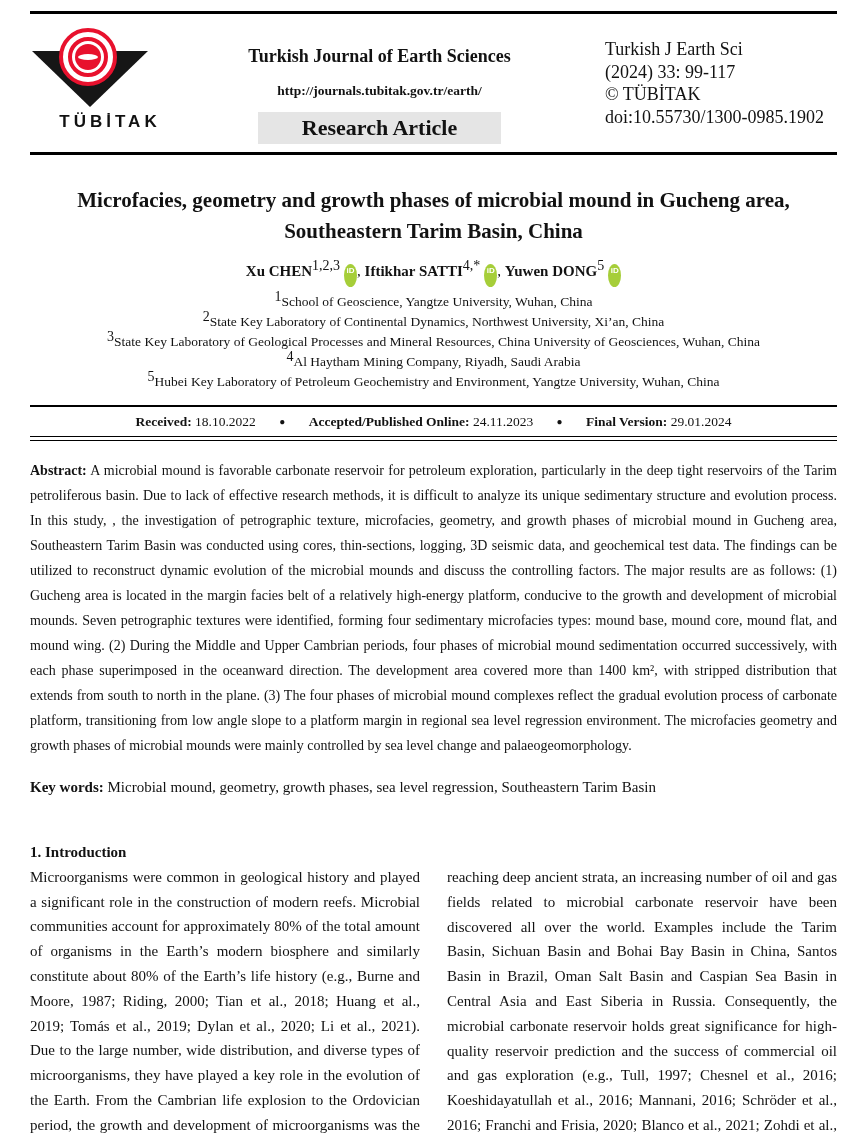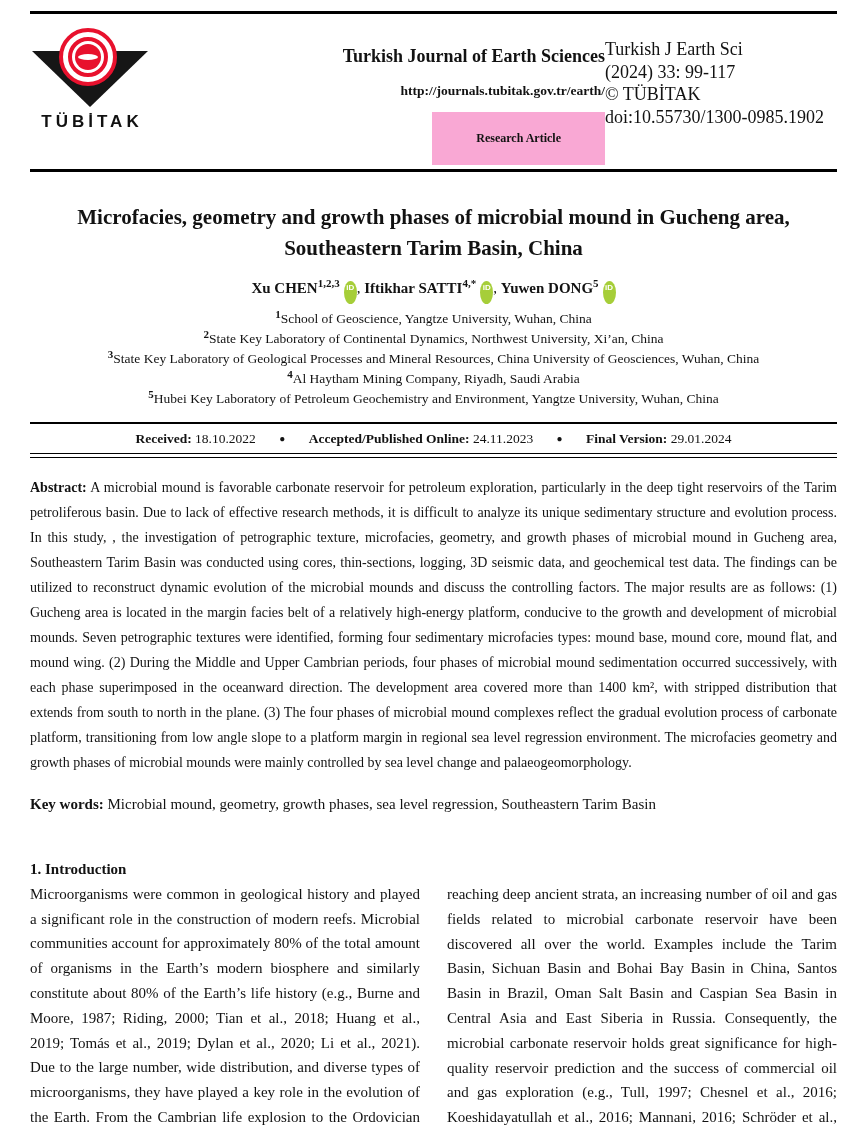--- a/index.html
+++ b/index.html
@@ -15,35 +15,35 @@
   .logo{width:124px;height:120px;position:relative;flex:0 0 auto;}
   .logo-tri{position:absolute;top:23px;left:2px;width:0;height:0;
     border-left:58px solid transparent;border-right:58px solid transparent;
     border-top:56px solid #161616;}
   .logo-emblem{position:absolute;top:0;left:29px;width:58px;height:58px;border-radius:50%;
     background:#fff;border:4px solid #e8112d;display:flex;align-items:center;justify-content:center;box-sizing:border-box;}
   .logo-emblem-mid{width:40px;height:40px;border-radius:50%;border:4px solid #e8112d;background:#fff;
     display:flex;align-items:center;justify-content:center;box-sizing:border-box;}
   .logo-emblem-core{width:26px;height:26px;border-radius:50%;background:#e8112d;position:relative;}
   .logo-emblem-core::after{content:"";position:absolute;left:3px;top:10px;width:20px;height:6px;background:#fff;border-radius:50%;}
-  .logo-text{position:absolute;top:84px;left:0;width:100%;text-align:center;
+  .logo-text{position:absolute;top:84px;left:18px;width:100%;text-align:center;
     font-family:"Liberation Sans",sans-serif;font-weight:bold;font-size:17px;letter-spacing:4px;color:#111;}
-  .header-center{flex:1;text-align:right;padding-top:18px;}
+  .header-center{flex:1;text-align:center;padding-top:18px;}
   .journal-name{font-size:18px;font-weight:bold;}
   .journal-url{font-size:13.5px;font-weight:bold;margin-top:16px;}
-  .article-type-box{display:inline-block;margin-top:13px;background:#f9a8d4;
-    padding:19px 44px;font-size:12px;font-weight:bold;}
+  .article-type-box{display:inline-block;margin-top:13px;background:#e5e5e5;
+    padding:3px 44px;font-size:22px;font-weight:bold;}
   .header-right{flex:0 0 232px;padding-top:10px;font-size:18px;line-height:22.5px;text-align:left;}
   .header-rule{margin-top:4px;}
   
   .title{margin:30px auto 0 auto;max-width:750px;text-align:center;
     font-size:21px;font-weight:bold;line-height:31px;}
   .authors{margin-top:16px;text-align:center;font-size:15px;}
   .author-name{font-weight:bold;}
-  sup{font-size:11px;line-height:0;font-weight:bold;}
+  sup{font-size:14px;line-height:0;}
   .orcid{display:inline-block;width:13px;height:23px;border-radius:50%;background:#a6ce39;color:#fff;
     font-family:"Liberation Sans",sans-serif;font-size:8px;font-weight:bold;line-height:13px;
     text-align:center;vertical-align:3px;margin-left:4px;}
   .affiliations{margin-top:5px;text-align:center;font-size:13.5px;line-height:20px;}
   
   .dates-band{margin-top:13px;border-top:2px solid #000;padding:7px 0 6px 0;text-align:center;font-size:13.5px;}
   .dates-label{font-weight:bold;}
   .dates-bullet{display:inline-block;margin:0 20px;font-size:10px;vertical-align:1px;}
   .double-rule{height:3px;border-top:1.5px solid #000;border-bottom:1.5px solid #000;}
   

